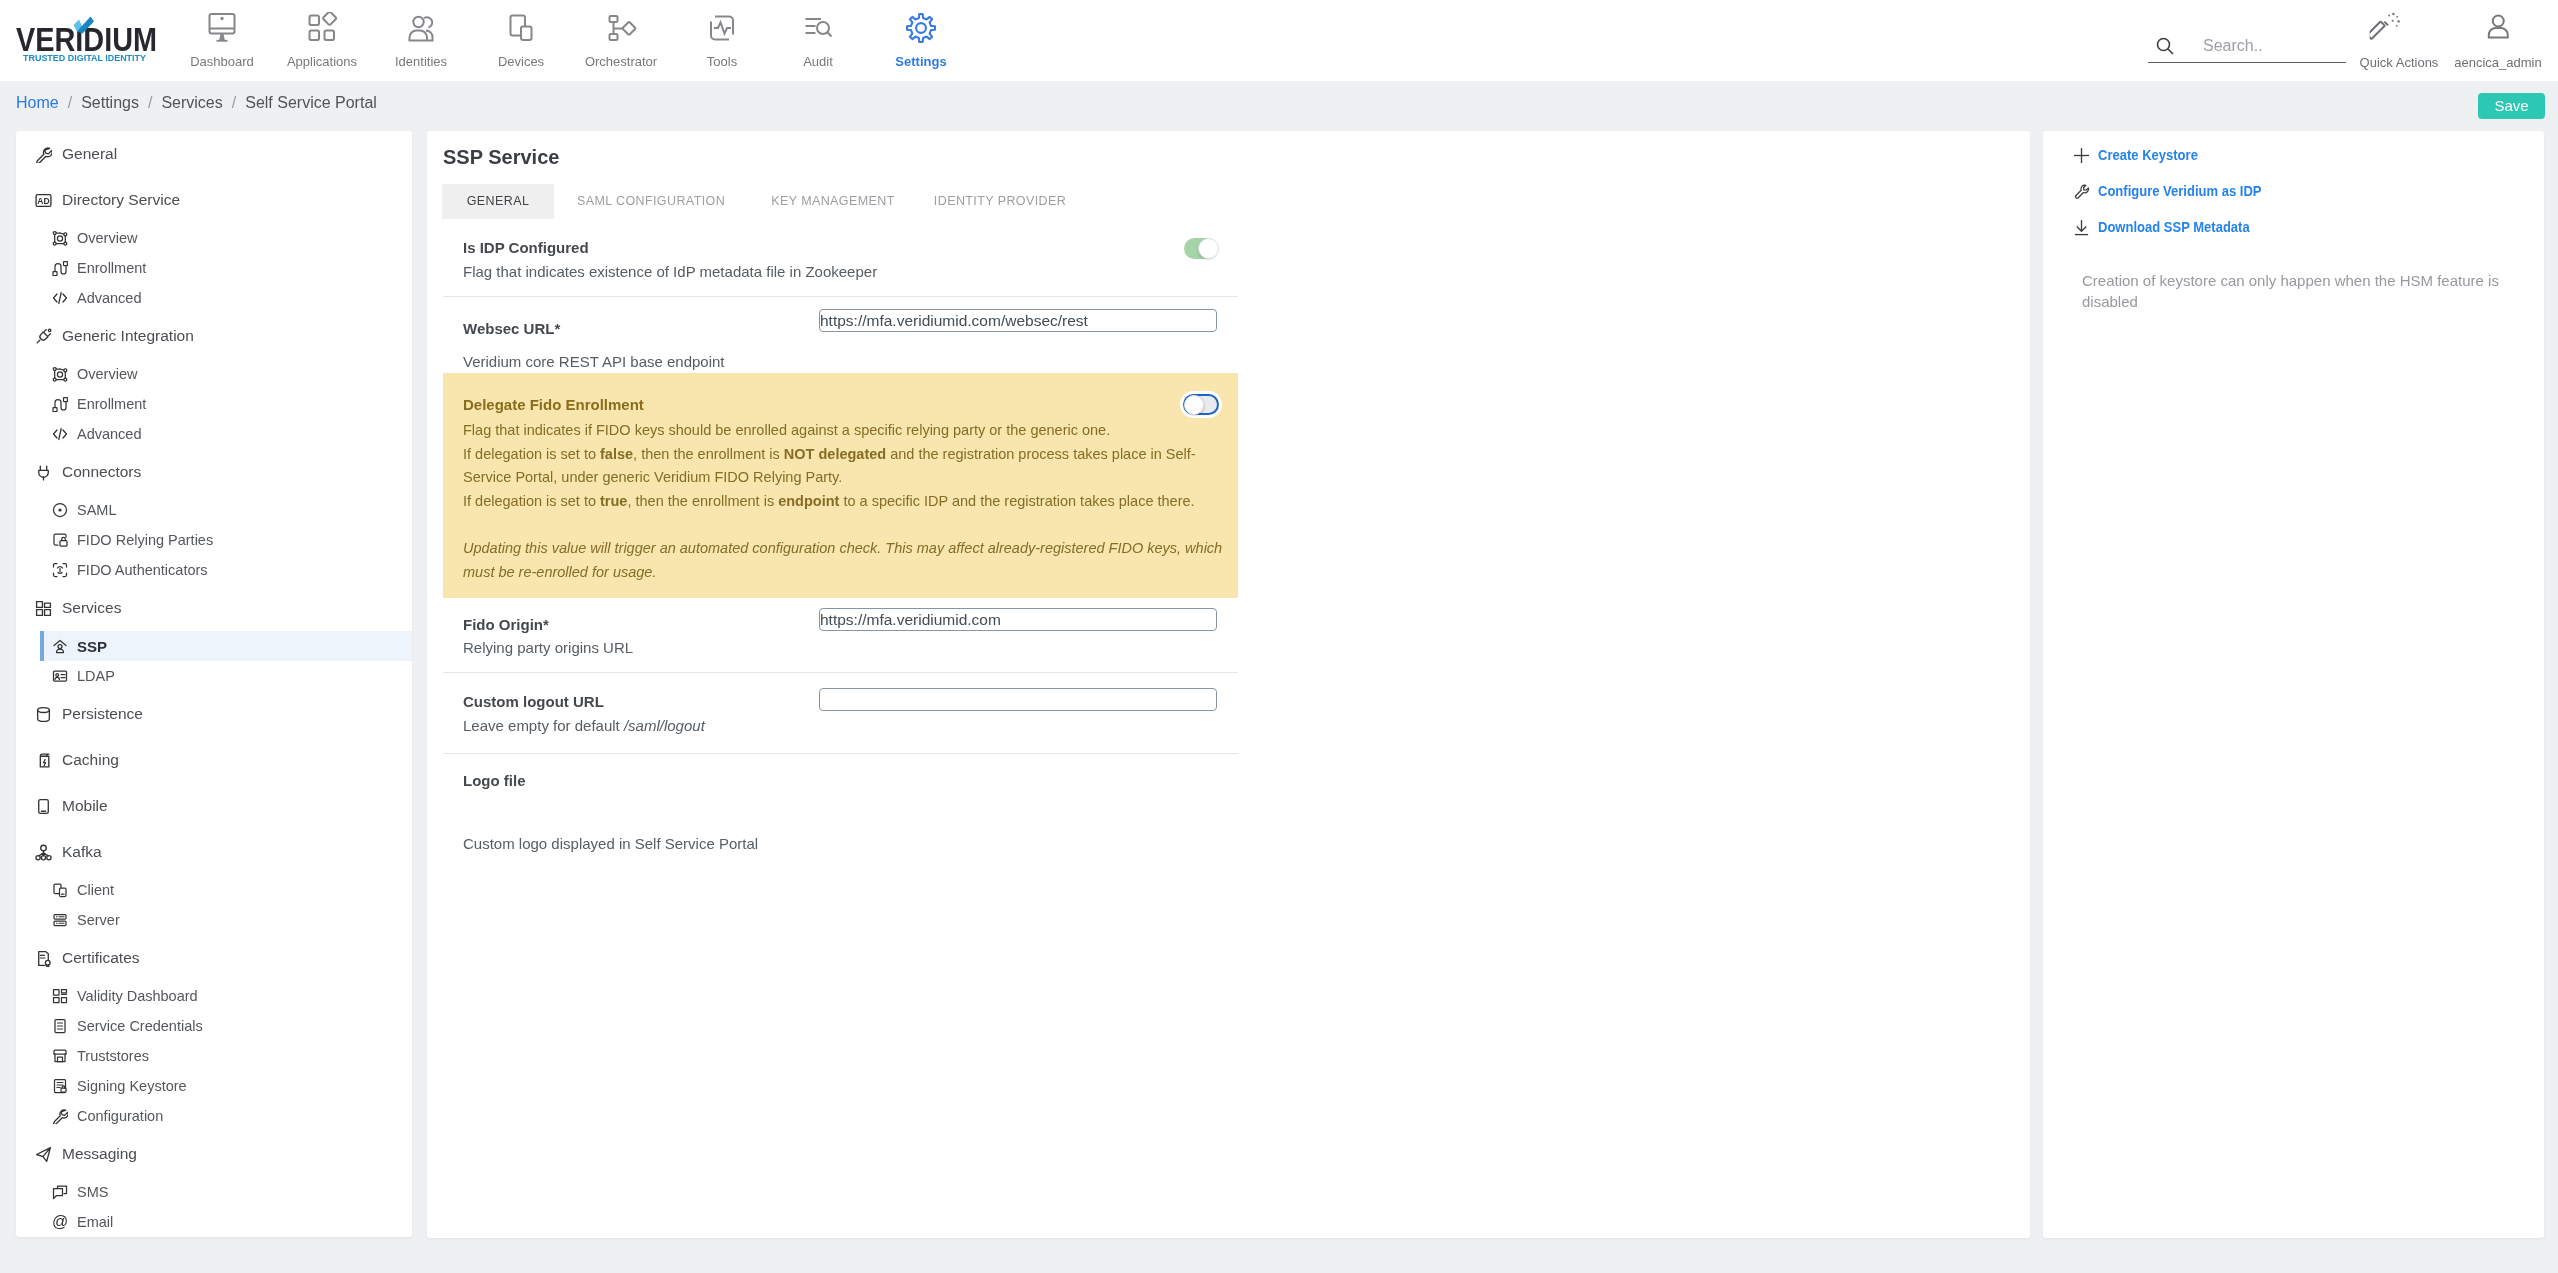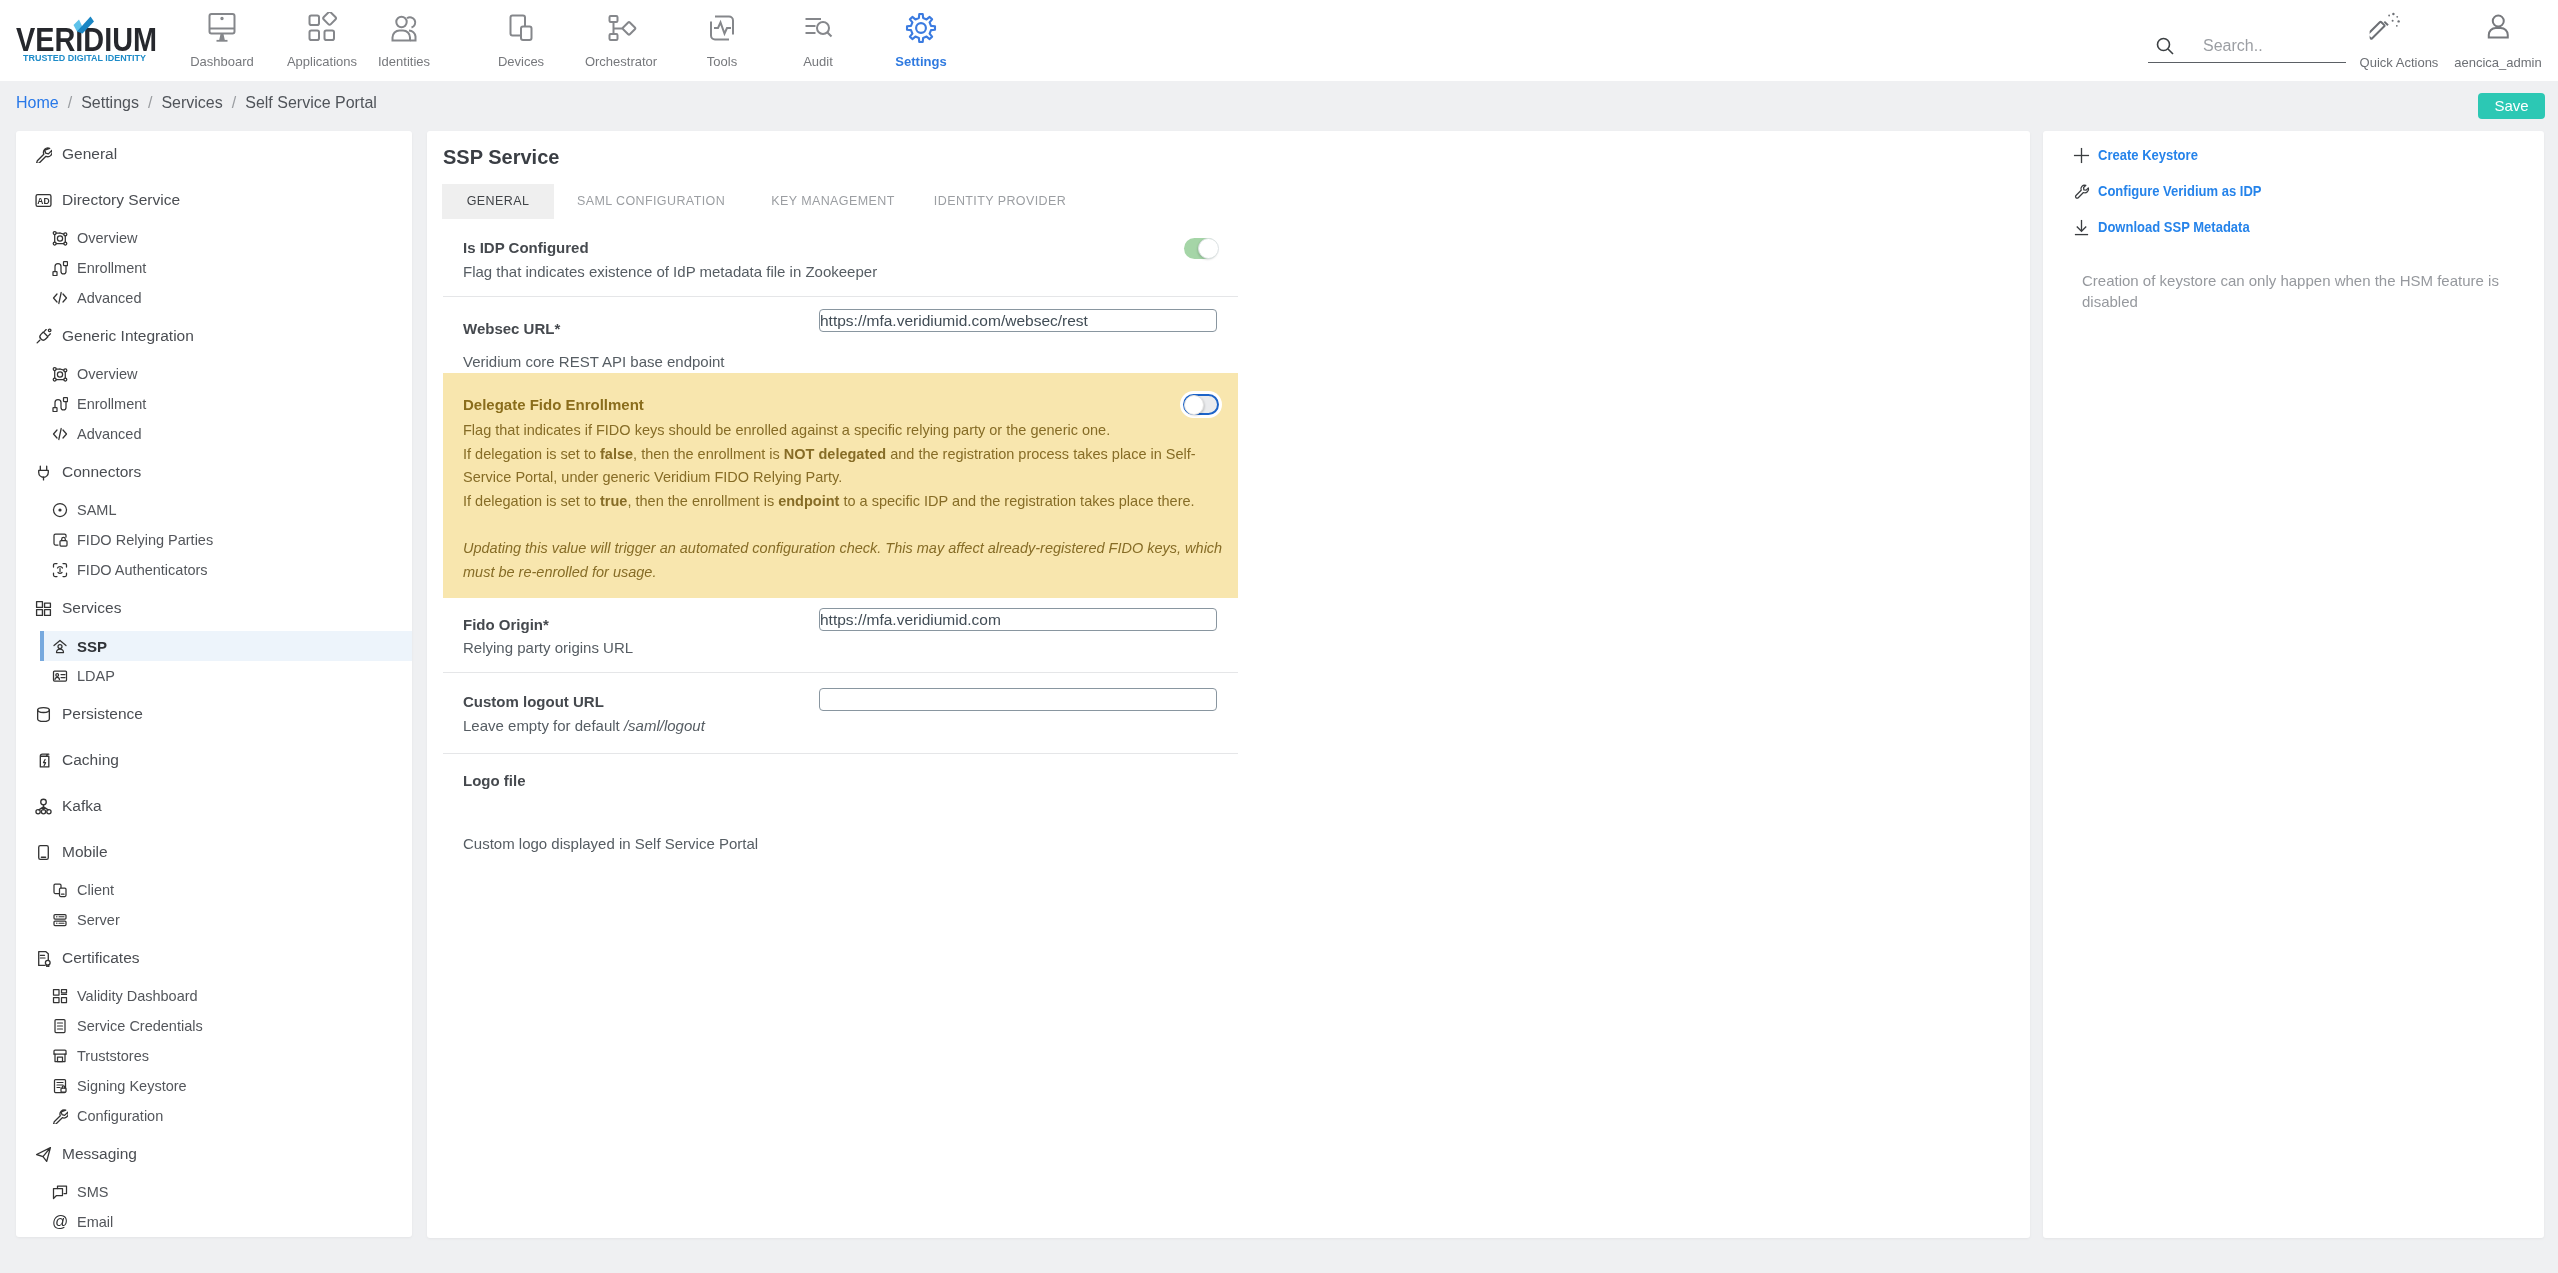--- a/index.html
+++ b/index.html
@@ -87,21 +87,21 @@
           <line x1="4" y1="16.5" x2="28" y2="16.5"></line>
           <path d="M14.5 22 L13.2 28 L18.8 28 L17.5 22" fill="#85878b" stroke="none"></path>
           <line x1="10.5" y1="28.8" x2="21.5" y2="28.8" stroke-width="1.8"></line>
         </svg><span class="lbl">Dashboard</span></div>
       <div class="nvitem" style="left:322px"><svg width="32" height="32" viewBox="0 0 32 32" fill="none" stroke="#85878b" stroke-width="2">
           <rect x="3.5" y="3.5" width="9.5" height="9.5" rx="1.8"></rect>
           <rect x="3.5" y="18.5" width="9.5" height="9.5" rx="1.8"></rect>
           <rect x="18.5" y="18.5" width="9.5" height="9.5" rx="1.8"></rect>
           <rect x="18.6" y="1.3" width="10" height="10" rx="1.8" transform="rotate(45 23.6 6.3)"></rect>
         </svg><span class="lbl">Applications</span></div>
-      <div class="nvitem" style="left:404px"><svg width="34" height="32" viewBox="0 0 34 32" fill="none" stroke="#85878b" stroke-width="2">
+      <div class="nvitem" style="left:421px"><svg width="34" height="32" viewBox="0 0 34 32" fill="none" stroke="#85878b" stroke-width="2">
           <path d="M24.5 15.5a5.2 5.2 0 1 0-4.5-9.2"></path>
           <path d="M22 18.5a7 7 0 0 1 6.5 6v4h-5"></path>
           <path d="M5.5 28.5v-3a7 7 0 0 1 7-7h3.5a7 7 0 0 1 7 7v3z"></path>
           <circle cx="14.5" cy="10" r="5.2" fill="#fff"></circle>
         </svg><span class="lbl">Identities</span></div>
       <div class="nvitem" style="left:521px"><svg width="32" height="32" viewBox="0 0 32 32" fill="none" stroke="#85878b" stroke-width="2">
           <rect x="5.5" y="3.5" width="14.5" height="20" rx="2"></rect>
           <rect x="16" y="14.5" width="10.5" height="13.5" rx="2" fill="#fff"></rect>
         </svg><span class="lbl">Devices</span></div>
       <div class="nvitem" style="left:621px"><svg width="32" height="32" viewBox="0 0 32 32" fill="none" stroke="#85878b" stroke-width="2">
@@ -344,37 +344,37 @@
           <svg viewBox="0 0 16 16" fill="none" stroke="#333" stroke-width="1.25" stroke-linecap="round" stroke-linejoin="round">
             <path d="M5 4 h8 v10 h-8z M5 4 a2 2 0 0 1 2-2 h6 a2 2 0 0 0-2 2"></path>
             <path d="M9.5 7 l-1.5 3 h2 l-1.5 3" stroke-width="1.1"></path>
           </svg>
         </span>
         <span class="tx">Caching</span>
       </li>
       <li class="t">
         <span class="ic">
           <svg viewBox="0 0 16 16" fill="none" stroke="#333" stroke-width="1.25" stroke-linecap="round" stroke-linejoin="round">
+            <rect x="3.5" y="1.5" width="9" height="13" rx="1.5"></rect>
+            <line x1="6" y1="12.5" x2="10" y2="12.5"></line>
+          </svg>
+        </span>
+        <span class="tx">Mobile</span>
+      </li>
+      <li class="t">
+        <span class="ic">
+          <svg viewBox="0 0 16 16" fill="none" stroke="#333" stroke-width="1.25" stroke-linecap="round" stroke-linejoin="round">
             <circle cx="8" cy="3.8" r="2.6"></circle>
             <circle cx="2.9" cy="13" r="2"></circle>
             <circle cx="8" cy="13" r="2"></circle>
             <circle cx="13.1" cy="13" r="2"></circle>
             <path d="M8 6.4 v2 M8 8.4 L3.6 11.2 M8 8.4 v2.6 M8 8.4 L12.4 11.2"></path>
           </svg>
         </span>
         <span class="tx">Kafka</span>
-      </li>
-      <li class="t">
-        <span class="ic">
-          <svg viewBox="0 0 16 16" fill="none" stroke="#333" stroke-width="1.25" stroke-linecap="round" stroke-linejoin="round">
-            <rect x="3.5" y="1.5" width="9" height="13" rx="1.5"></rect>
-            <line x1="6" y1="12.5" x2="10" y2="12.5"></line>
-          </svg>
-        </span>
-        <span class="tx">Mobile</span>
       </li>
       <li class="s">
         <span class="ic">
           <svg viewBox="0 0 16 16" fill="none" stroke="#333" stroke-width="1.25" stroke-linecap="round" stroke-linejoin="round">
             <rect x="2" y="2" width="7" height="9.5" rx="1.2"></rect>
             <rect x="7.5" y="6" width="6.5" height="8.5" rx="1.2" fill="#fff"></rect>
             <line x1="9.5" y1="12.2" x2="12" y2="12.2"></line>
           </svg>
         </span>
         <span class="tx">Client</span>

